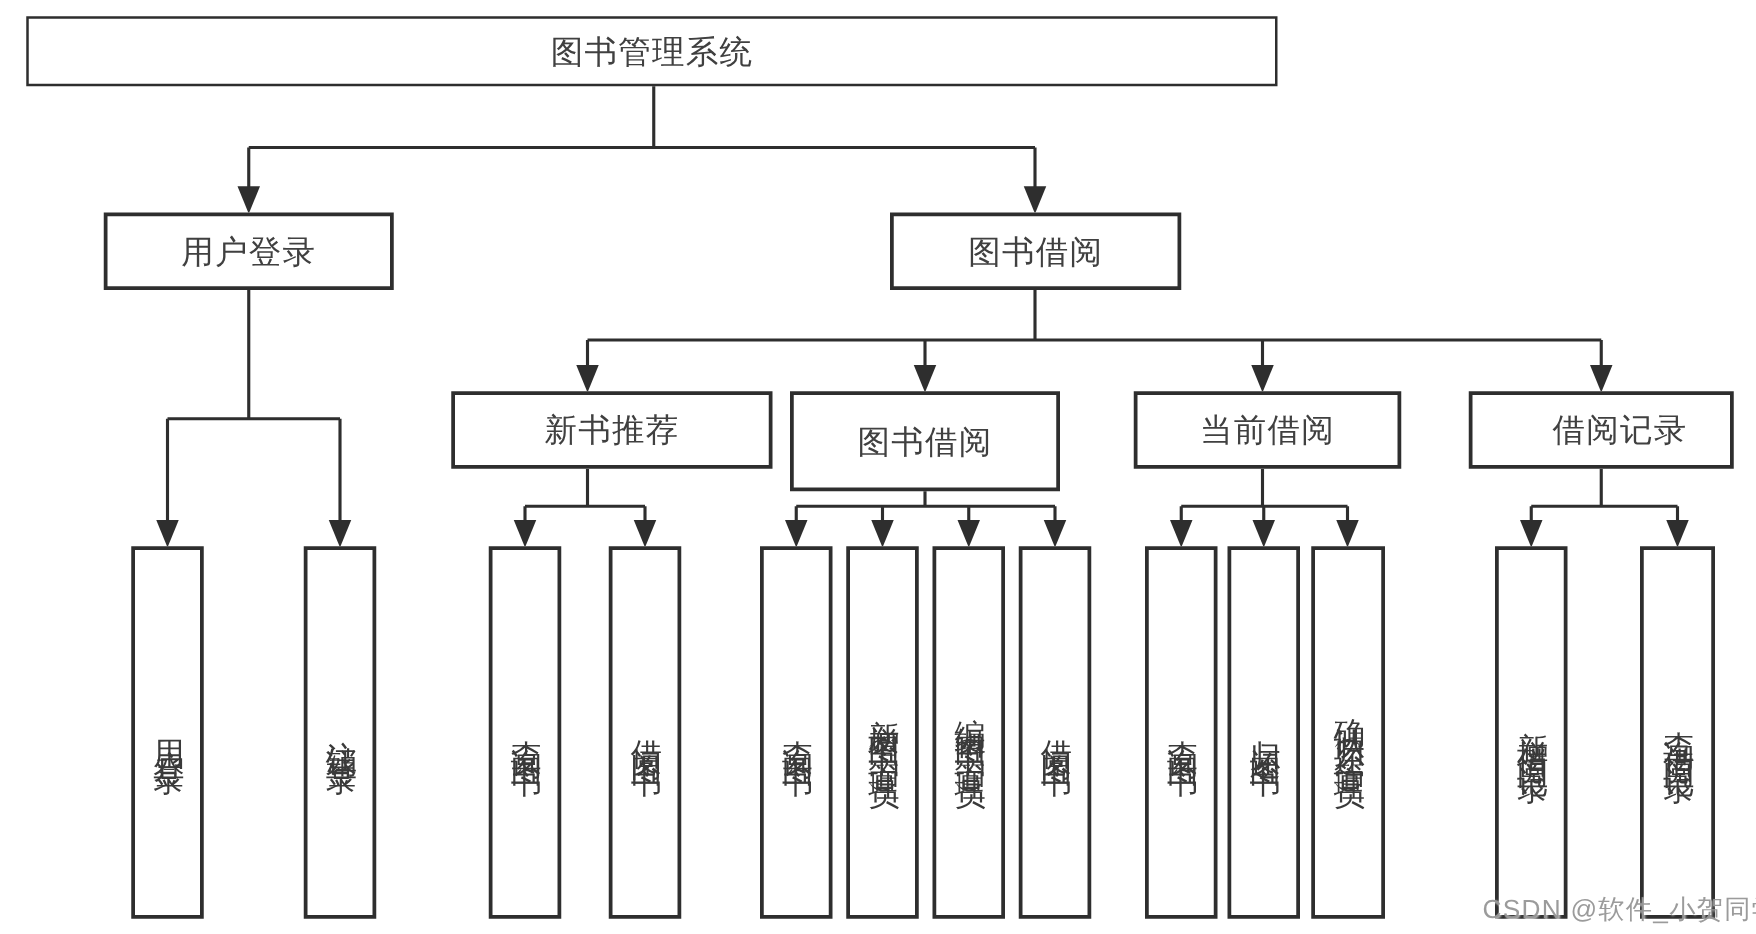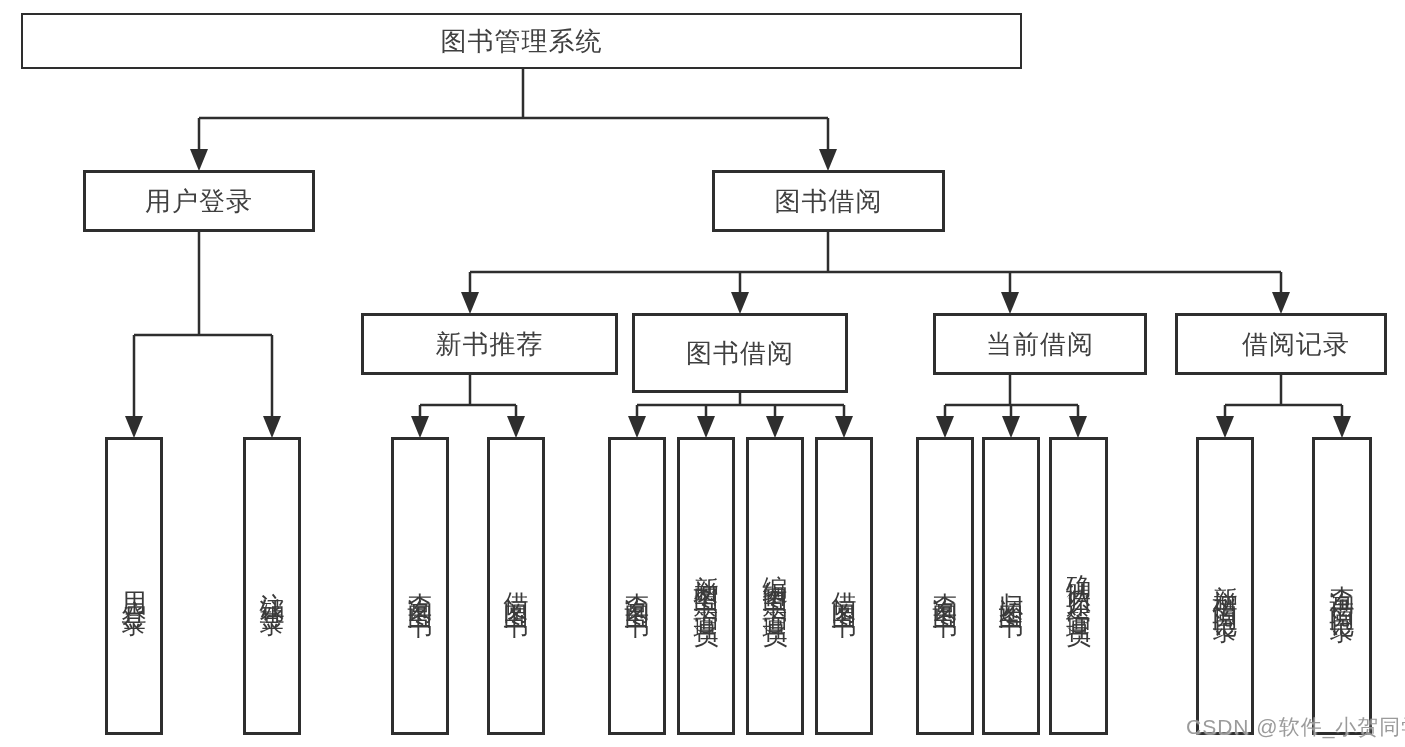--- a/index.html
+++ b/index.html
@@ -103,21 +103,21 @@
   <div class="hbox" style="left:712px; top:170px; width:233px; height:62px;">
     <span>图书借阅</span>
   </div>
 
   <div class="hbox" style="left:361px; top:313px; width:257px; height:62px;">
     <span>新书推荐</span>
   </div>
   <div class="hbox" style="left:632px; top:313px; width:216px; height:80px;">
     <span>图书借阅</span>
   </div>
-  <div class="hbox" style="left:933px; top:313px; width:214px; height:62px;text-align:center;">
+  <div class="hbox" style="left:907px; top:313px; width:214px; height:62px;text-align:center;">
     <span>当前借阅</span>
   </div>
   <div class="hbox" style="left:1175px; top:313px; width:212px; height:62px;padding-left:30px;">
     <span>借阅记录</span>
   </div>
 
   <div class="vbox" style="left:105px;">
     <span class="vtext">用户登录</span>
   </div>
   <div class="vbox" style="left:243px;">

